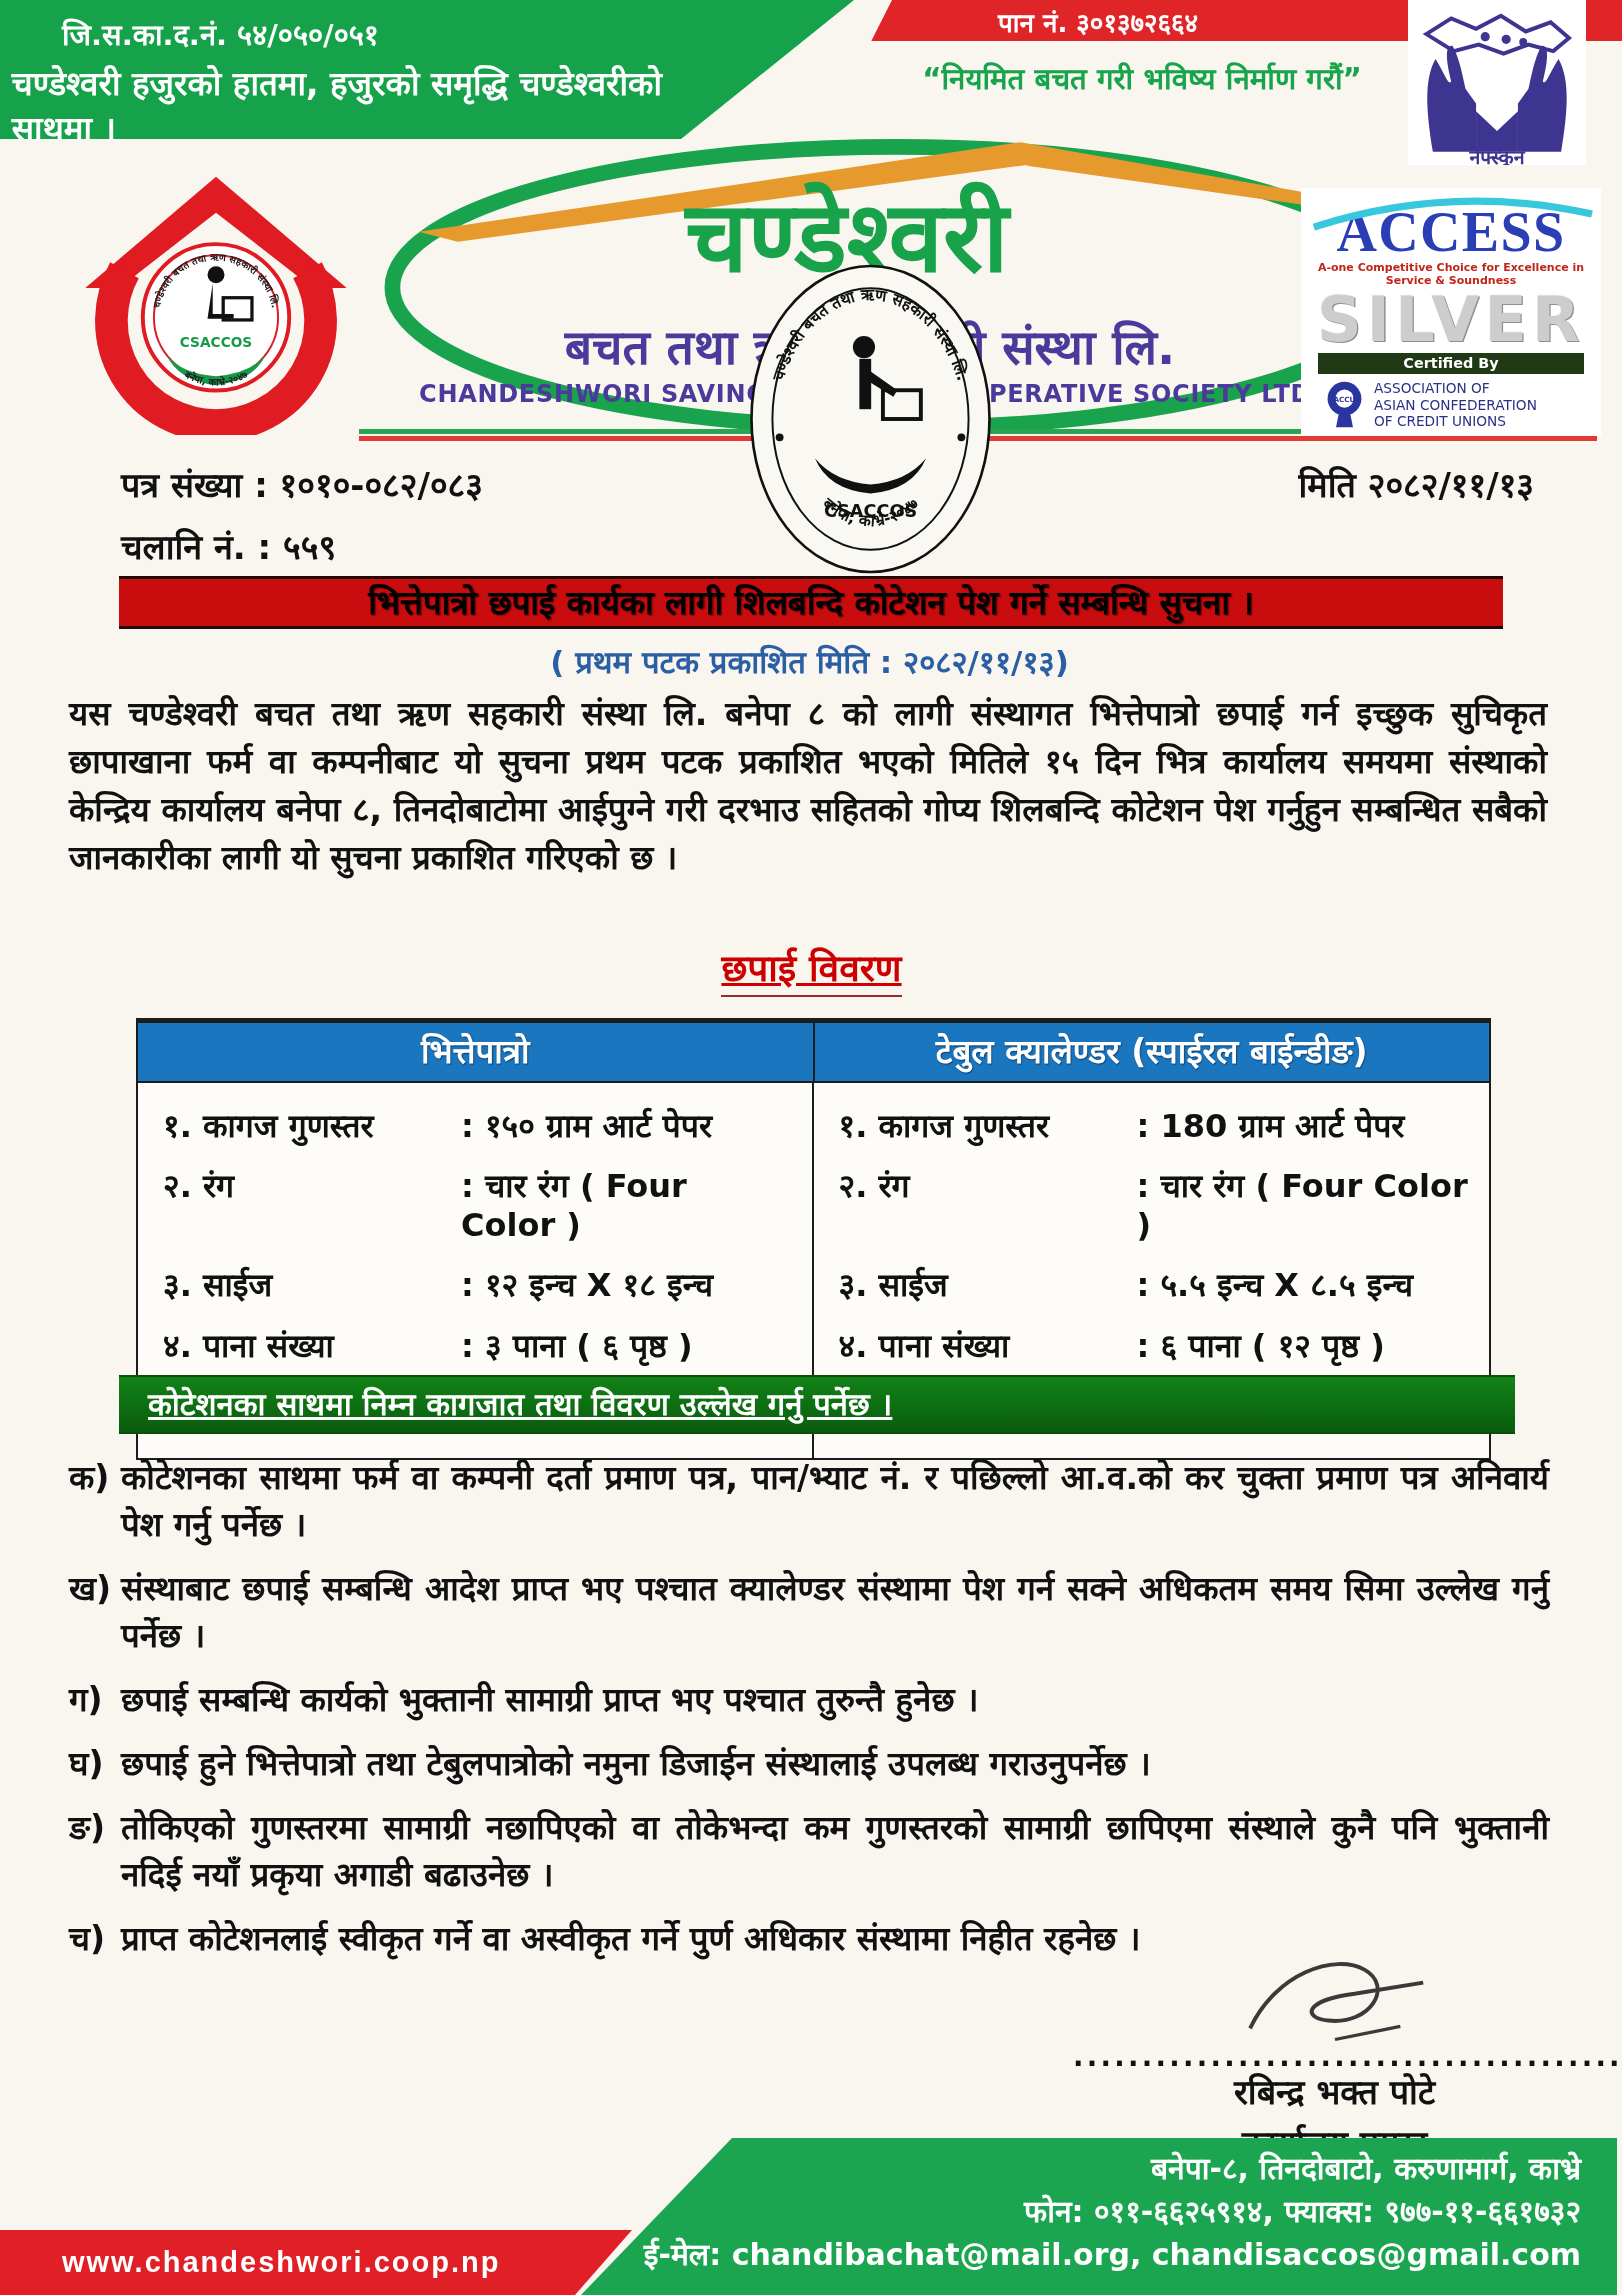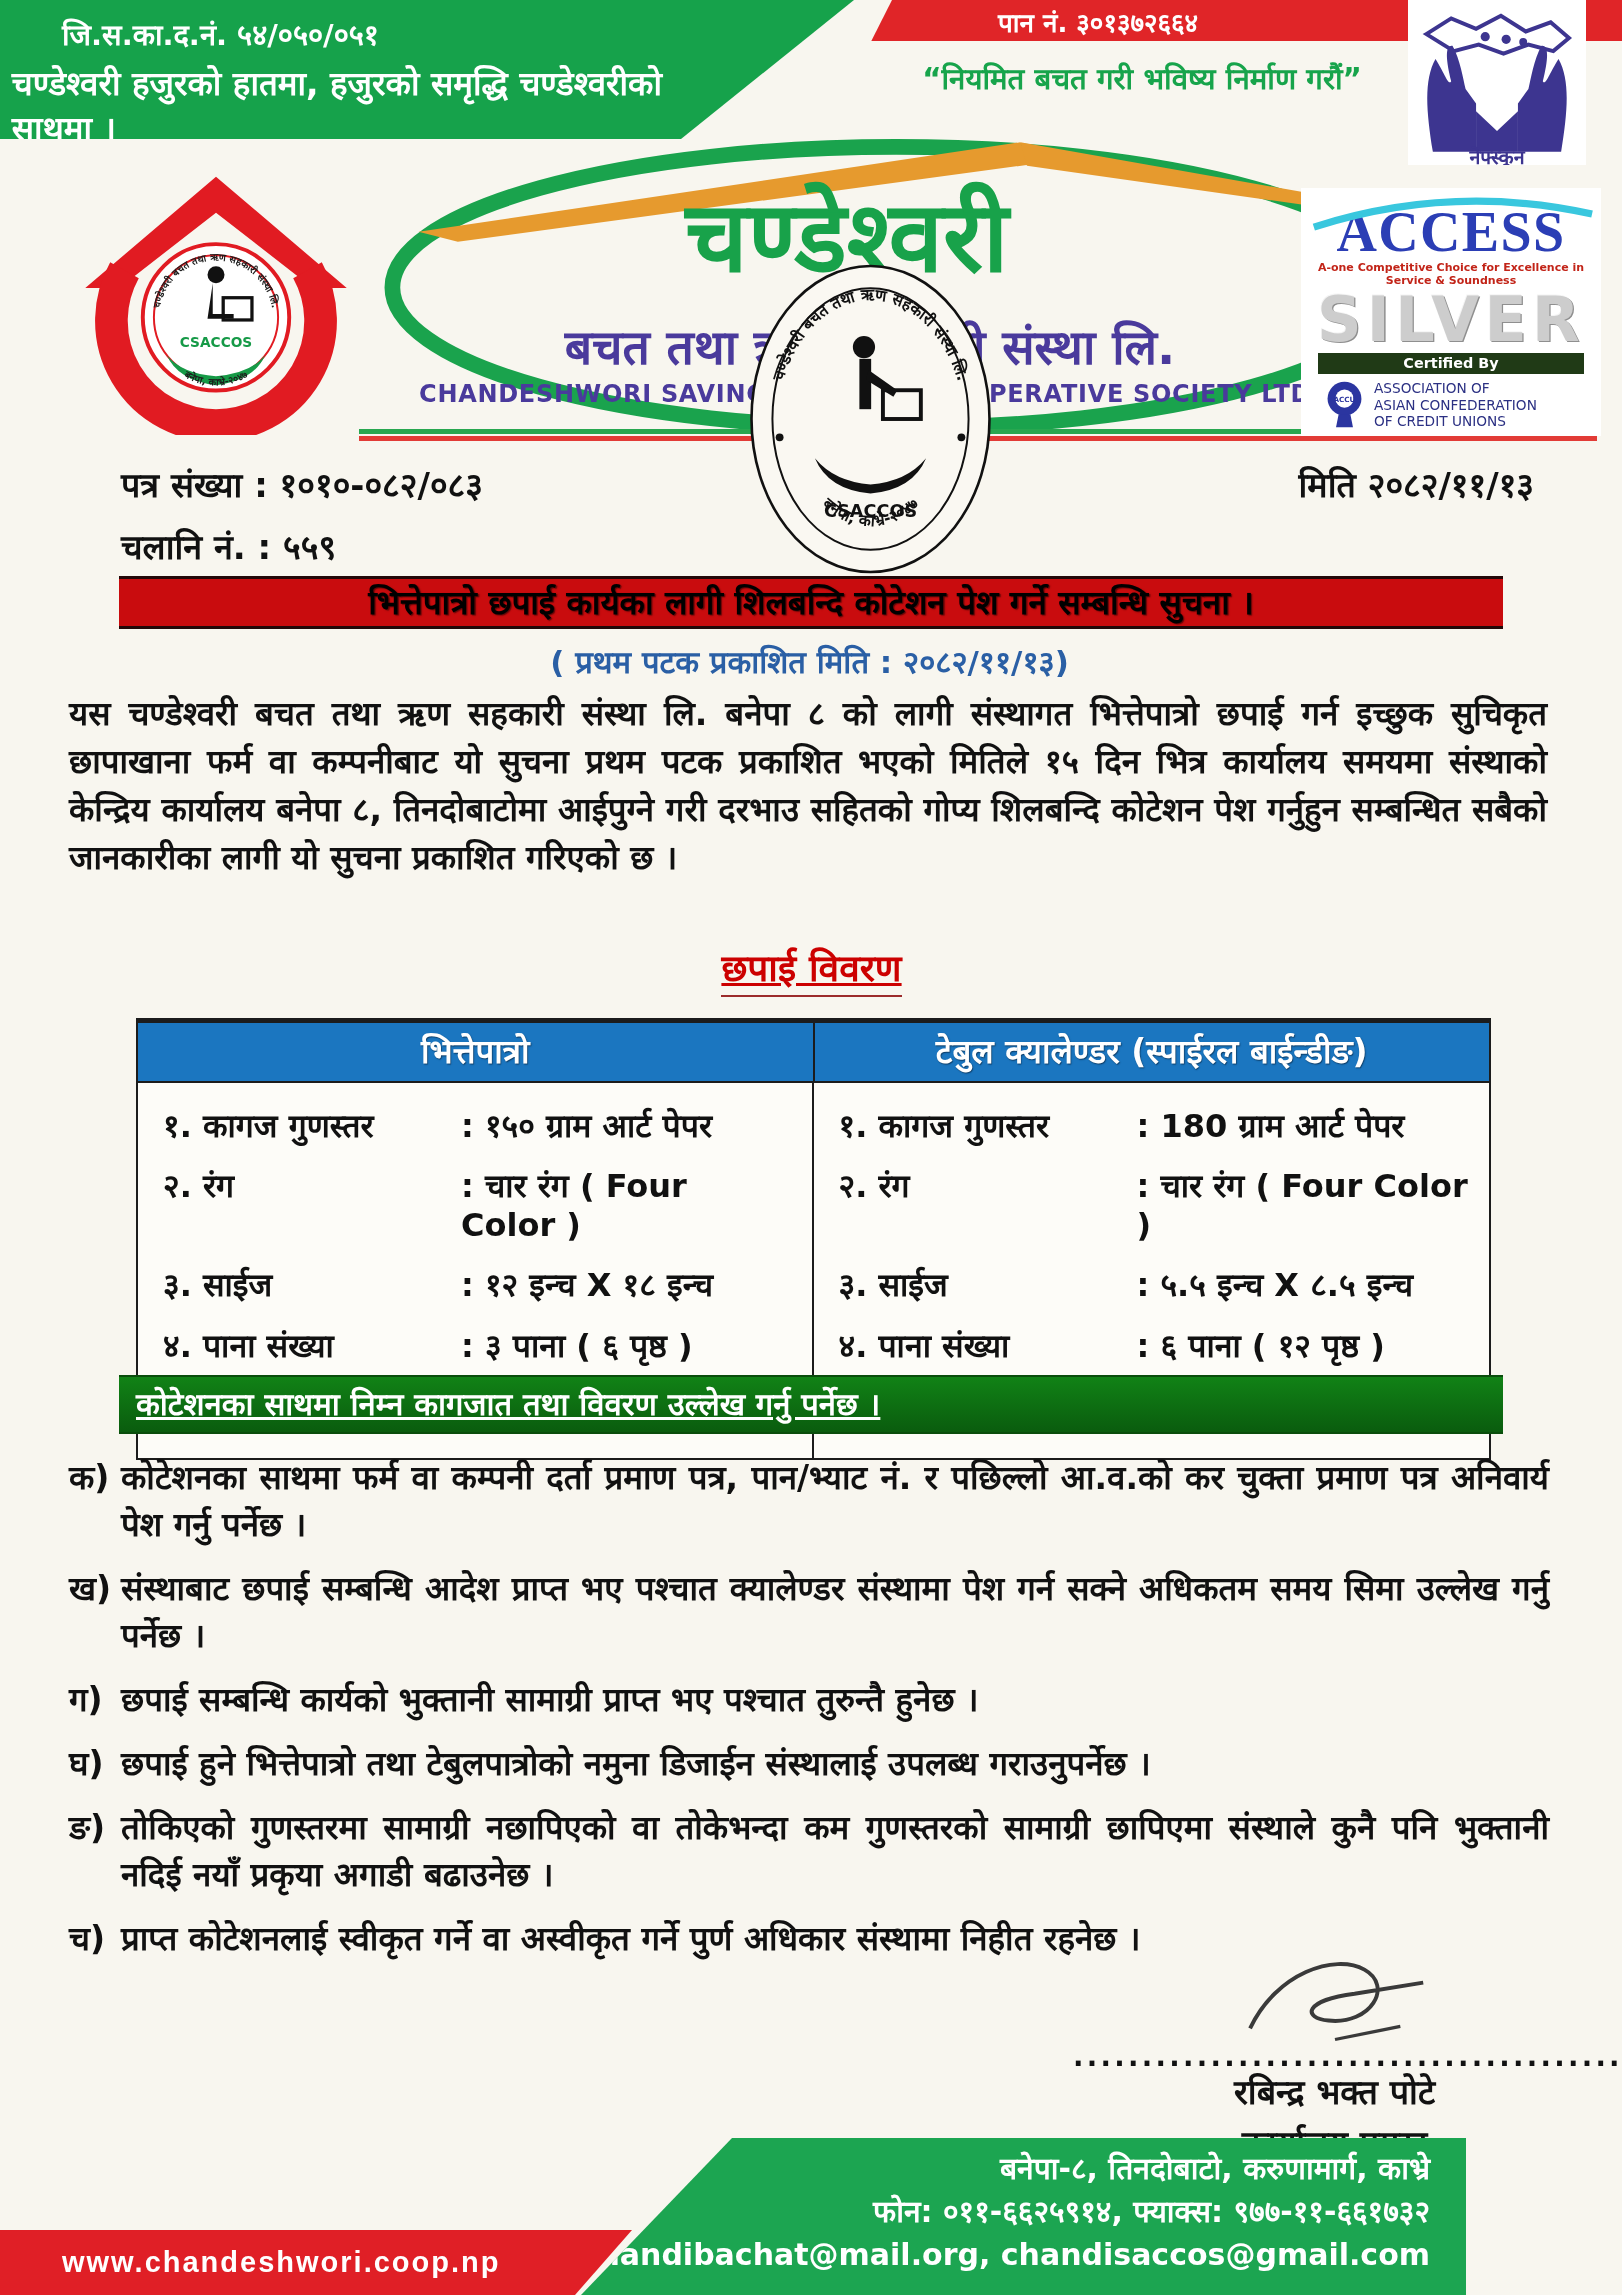--- a/index.html
+++ b/index.html
@@ -64,34 +64,34 @@
   .tbl-head .c.left{border-right:2.6px solid #1c1c1c;}
   .tbl-body{display:flex;}
   .tbl-body .c{width:50%;padding:19.6px 19.6px 14.4px 25px;box-sizing:border-box;}
   .tbl-body .c.left{border-right:2.6px solid #1c1c1c;}
   .spec-line{display:flex;font-size:32px;font-weight:bold;margin-bottom:17.7px;}
   .spec-label{width:298px;flex:none;}
   .spec-value{flex:1;}
   
   .req-bar{position:absolute;left:119px;top:1375px;width:1384px;height:55px;
            background:linear-gradient(#1182166 0,#0e7a13 0) #0d6e10;background:linear-gradient(#118216,#0a5c0e);
-           border-top:2px solid #0a4d0c;border-bottom:2px solid #0a4d0c;}
+           border-top:2px solid #0a4d0c;border-bottom:2px solid #0a4d0c;padding-left:12px;}
   .req-bar .t{color:#fff;font-size:31px;font-weight:bold;line-height:55px;padding-left:17px;
               text-decoration:underline;}
   .items{position:absolute;left:69px;top:1454px;width:1480px;}
   .item{display:flex;margin-bottom:17px;font-size:33px;font-weight:bold;line-height:47px;}
   .item .m{width:52px;flex:none;}
   .item .t{flex:1;text-align:justify;}
   
   .sig{position:absolute;left:1073px;top:1953px;width:523px;text-align:center;font-weight:bold;}
   .sig .dots{font-size:27.5px;letter-spacing:3.3px;line-height:19.6px;}
   .sig .name{font-size:34px;margin-top:1px;}
   .sig .desig{font-size:34px;margin-top:5.2px;}
   
-  .foot-green{position:absolute;left:0;bottom:0;width:1466px;height:157px;background:#1ca551;
+  .foot-green{position:absolute;left:0;bottom:0;width:1617px;height:157px;background:#1ca551;
               clip-path:polygon(732px 0,1623px 0,1623px 157px,581px 157px);}
   .foot-text{position:absolute;right:36px;top:9.2px;text-align:right;color:#fff;font-weight:bold;}
   .foot-text .l1{font-size:30px;line-height:43px;}
   .foot-text .l2{font-size:30px;line-height:43px;}
   .foot-text .l3{font-size:30px;line-height:43px;}
   .foot-red{position:absolute;left:0;bottom:0;width:635px;height:65px;background:#e01f26;
             clip-path:polygon(0 0,632px 0,575px 65px,0 65px);}
   .foot-red .t{color:#fff;font-size:29px;font-weight:bold;letter-spacing:2px;line-height:65px;
                padding-left:62px;font-family:"Liberation Sans",sans-serif;}
 </style>

